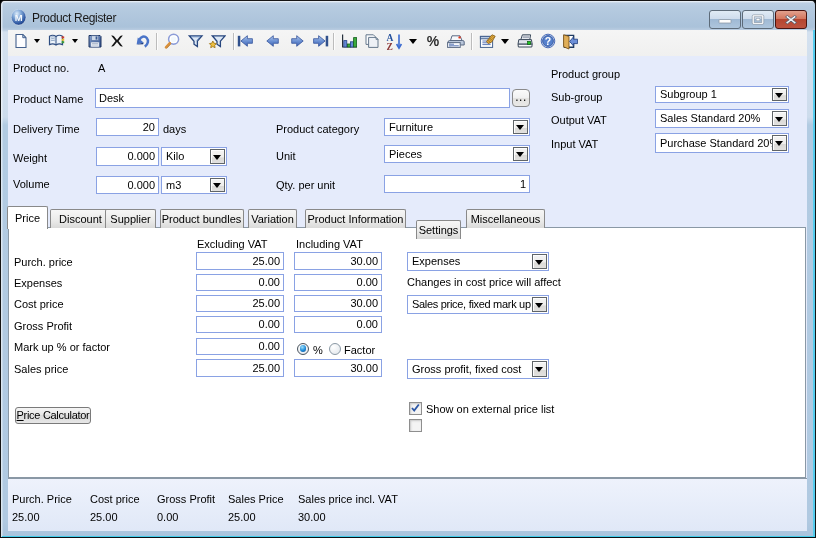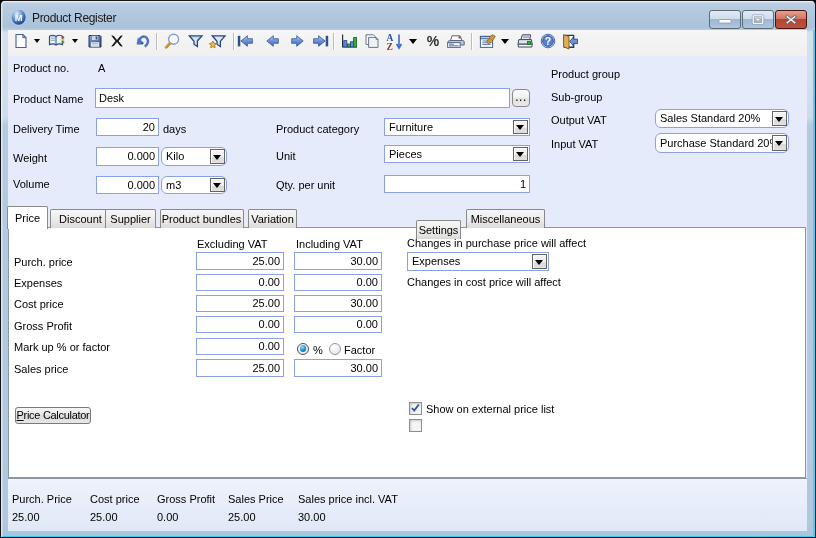--- a/index.html
+++ b/index.html
@@ -22,21 +22,21 @@
 #toolbar{position:absolute;left:8px;top:30px;width:799px;height:26px;background:linear-gradient(180deg,#f5f5f5,#f0f0ef);}
 .tsep{position:absolute;top:33px;width:1px;height:17px;background:#bcbcbc;border-right:1px solid #fdfdfd;}
 .ti{position:absolute;top:33px;}
 .lbl{position:absolute;font-size:11px;color:#000;white-space:nowrap;line-height:13px;}
 .inp{position:absolute;background:#fff;border:1px solid #8aa2e4;font-size:11px;color:#000;padding:0 3px;white-space:nowrap;overflow:hidden;}
 .inp.r{text-align:right;}
 .combo{position:absolute;background:#fff;border:1px solid #8aa2e4;font-size:11px;color:#000;white-space:nowrap;}
 .combo .tx{position:absolute;left:4px;top:50%;margin-top:-6.5px;line-height:13px;}
 .combo .db{position:absolute;right:1px;top:1px;bottom:1px;width:15.5px;background:linear-gradient(180deg,#f4f4f3 0%,#efeeec 55%,#dbdad7 60%,#e2e1df 100%);border:1px solid #606568;box-sizing:border-box;box-shadow:inset 1px 1px 0 rgba(255,255,255,.9);}
 .combo .db:after{content:"";position:absolute;left:50%;top:50%;margin:-2px 0 0 -4.5px;border:4.5px solid transparent;border-top:5px solid #000;border-bottom:none;}
-.combo.lite{border-color:#8aa2e4;border-radius:6px;}
+.combo.lite{border-color:#8aa2e4;}
 .tab{position:absolute;top:208.5px;height:19px;background:linear-gradient(180deg,#f6f6f6,#eaeae9 60%,#dadad9);border:1px solid #898989;border-bottom:none;border-radius:2px 2px 0 0;font-size:11px;text-align:center;color:#000;box-sizing:border-box;padding-top:3px;z-index:2;}
 #tabactive{position:absolute;left:7px;top:205.5px;width:41px;height:23px;background:#fff;border:1px solid #898989;border-bottom:none;border-radius:2px 2px 0 0;font-size:11px;text-align:center;padding-top:5px;box-sizing:border-box;z-index:4;}
 #pane{position:absolute;left:8px;top:227px;width:798px;height:251px;background:#fff;border:1px solid #8a98a5;box-sizing:border-box;z-index:1;}
 #status{position:absolute;left:8px;top:478px;width:799px;height:52px;background:linear-gradient(180deg,#eef2fc,#e0e8f7);border-top:1px solid #8a98a5;}
 .z{z-index:5;}
 .radio{position:absolute;width:10px;height:10px;border-radius:50%;background:radial-gradient(circle at 35% 30%,#ffffff,#dfe5ea);border:1.2px solid #8a98a4;z-index:5;}
 .radio.sel{border-color:#4a545e;}
 .radio.sel:after{content:"";position:absolute;left:1.6px;top:1.6px;width:6.8px;height:6.8px;border-radius:50%;background:radial-gradient(circle at 38% 32%,#9fe0fa,#1e8ad8 55%,#0c4a8c);}
 .cb{position:absolute;width:13px;height:13px;background:#f4f4f4;border:1px solid #8e8e8e;box-sizing:border-box;box-shadow:inset 1px 1px 2px #c8c8c8;z-index:5;}
 .btn{position:absolute;background:linear-gradient(180deg,#f5f5f5,#e9e9e9 45%,#dcdcdc 50%,#e6e6e6);border:1px solid #7a7a7a;border-radius:3px;font-size:11px;letter-spacing:-0.3px;text-align:center;box-sizing:border-box;white-space:nowrap;z-index:5;}
@@ -239,69 +239,81 @@
  <div class="inp r" style="left:96px;top:176px;width:55px;height:16px;line-height:16px;">0.000</div>
  <div class="combo lite" style="left:161px;top:176px;width:64px;height:16px;">
       <span class="tx">m3</span>
       <span class="db"></span>
     </div>
  <div class="lbl" style="left:276px;top:179px;">Qty. per unit</div>
  <div class="inp r" style="left:384px;top:175px;width:138px;height:16px;line-height:16px;">1</div>
 
  <div class="lbl" style="left:551px;top:68px;">Product group</div>
  <div class="lbl" style="left:551px;top:91px;">Sub-group</div>
+ <div class="combo" style="left:655px;top:86px;width:132px;height:15px;">
+      <span class="tx">Subgroup 1</span>
+      <span class="db"></span>
+    </div>
  <div class="lbl" style="left:551px;top:114px;">Output VAT</div>
  <div class="combo lite" style="left:655px;top:109px;width:132px;height:17px;">
       <span class="tx">Sales Standard 20%</span>
       <span class="db"></span>
     </div>
  <div class="lbl" style="left:551px;top:138px;">Input VAT</div>
  <div class="combo lite" style="left:655px;top:133px;width:132px;height:18px;">
       <span class="tx">Purchase Standard 20%</span>
       <span class="db"></span>
     </div>
 
  <div id="pane"></div>
  <div id="tabactive">Price</div>
  <div class="tab" style="left:50px;width:61px;">Discount</div>
  <div class="tab" style="left:105px;width:51px;">Supplier</div>
  <div class="tab" style="left:159.5px;width:84px;">Product bundles</div>
  <div class="tab" style="left:248px;width:49px;text-align:center;">Variation</div>
+ <div class="tab" style="left:305px;width:101px;">Product Information</div>
  <div class="tab" style="left:416px;width:45px;margin-top:11px;">Settings</div>
  <div class="tab" style="left:466px;width:79px;">Miscellaneous</div>
 
  <div class="lbl z" style="left:197px;top:238px;">Excluding VAT</div>
  <div class="lbl z" style="left:296px;top:238px;">Including VAT</div>
- <div class="lbl z" style="left:407px;top:237px;">Changes in purchase price will affect</div>
  <div class="lbl z" style="left:14px;top:256px;">Purch. price</div>
  <div class="inp r z" style="left:196px;top:252px;width:80px;height:16px;line-height:16px;">25.00</div>
  <div class="inp r z" style="left:294px;top:252px;width:80px;height:16px;line-height:16px;">30.00</div>
  <div class="combo z" style="left:407px;top:252px;width:140px;height:17px;">
       <span class="tx">Expenses</span>
       <span class="db"></span>
     </div>
  <div class="lbl z" style="left:14px;top:277px;">Expenses</div>
  <div class="inp r z" style="left:196px;top:274px;width:80px;height:15px;line-height:15px;">0.00</div>
  <div class="inp r z" style="left:294px;top:274px;width:80px;height:15px;line-height:15px;">0.00</div>
  <div class="lbl z" style="left:407px;top:276px;">Changes in cost price will affect</div>
  <div class="lbl z" style="left:14px;top:298px;">Cost price</div>
  <div class="inp r z" style="left:196px;top:295px;width:80px;height:15px;line-height:15px;">25.00</div>
  <div class="inp r z" style="left:294px;top:295px;width:80px;height:15px;line-height:15px;">30.00</div>
+ <div class="combo z" style="left:407px;top:295px;width:140px;height:17px;">
+      <span class="tx" style="letter-spacing:-0.3px">Sales price, fixed mark up</span>
+      <span class="db"></span>
+    </div>
  <div class="lbl z" style="left:14px;top:320px;">Gross Profit</div>
  <div class="inp r z" style="left:196px;top:316px;width:80px;height:15px;line-height:15px;">0.00</div>
  <div class="inp r z" style="left:294px;top:316px;width:80px;height:15px;line-height:15px;">0.00</div>
  <div class="lbl z" style="left:14px;top:341px;">Mark up % or factor</div>
  <div class="inp r z" style="left:196px;top:338px;width:80px;height:15px;line-height:15px;">0.00</div>
  <div class="radio sel" style="left:297px;top:342.5px;"></div>
  <div class="lbl z" style="left:313px;top:344px;">%</div>
  <div class="radio" style="left:329px;top:342.5px;"></div>
  <div class="lbl z" style="left:344px;top:344px;">Factor</div>
  <div class="lbl z" style="left:14px;top:363px;">Sales price</div>
  <div class="inp r z" style="left:196px;top:359px;width:80px;height:16px;line-height:16px;">25.00</div>
  <div class="inp r z" style="left:294px;top:359px;width:80px;height:16px;line-height:16px;">30.00</div>
+ <div class="combo z" style="left:407px;top:359px;width:140px;height:18px;">
+      <span class="tx">Gross profit, fixed cost</span>
+      <span class="db"></span>
+    </div>
 
  <div class="btn" style="left:15px;top:407px;width:76px;height:17px;line-height:14px;"><span style="text-decoration:underline">P</span>rice Calculator</div>
  <div class="cb" style="left:409px;top:402px;">
       <svg width="11" height="11" viewBox="0 0 11 11" style="position:absolute;left:0;top:0">
         <path d="M2 5 L4.2 7.5 L8.8 1.5" fill="none" stroke="#2b56a5" stroke-width="1.8"></path>
       </svg>
     </div>
  <div class="lbl z" style="left:426px;top:403px;">Show on external price list</div>
  <div class="cb" style="left:409px;top:419px;"></div>
 

